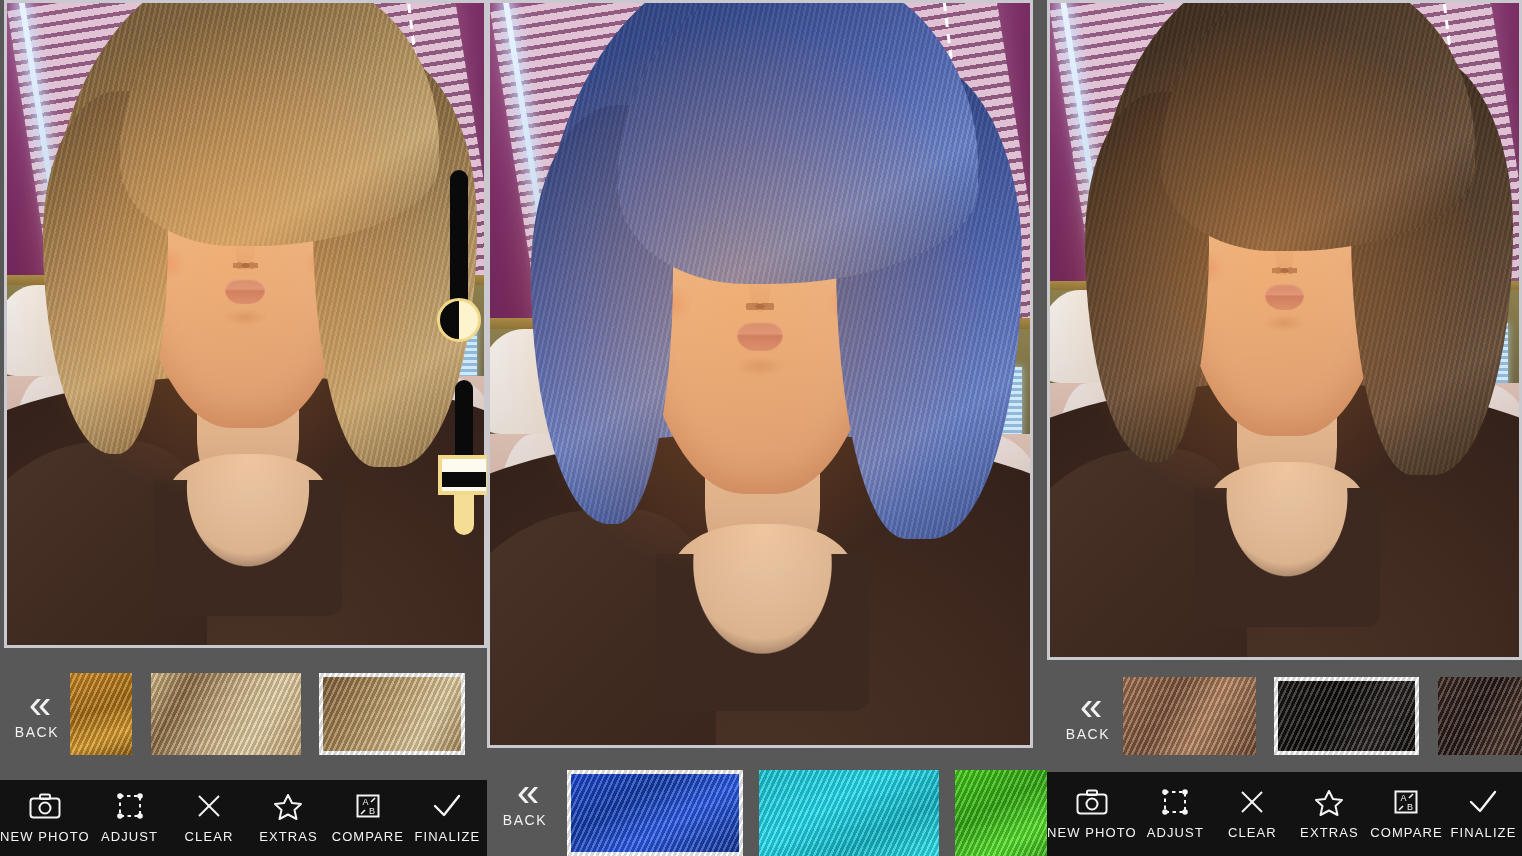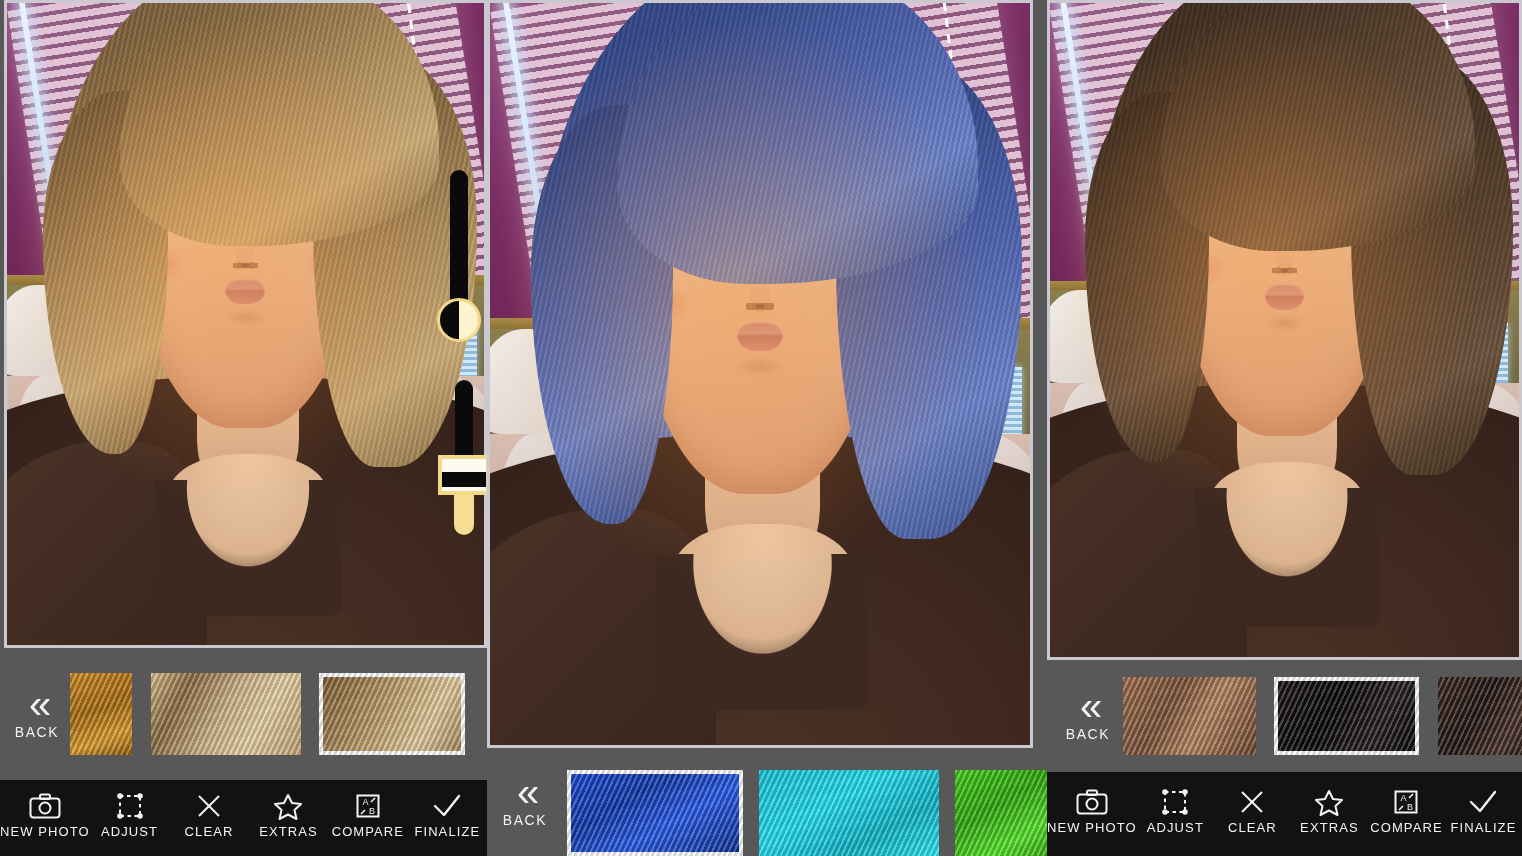--- a/index.html
+++ b/index.html
@@ -206,21 +206,21 @@
   .sw { position:relative; flex:0 0 auto; overflow:hidden; background:#777; }
   .sw .tex { position:absolute; inset:0;
     background-image:repeating-linear-gradient(115deg,
       rgba(255,255,255,0.22) 0 2px, rgba(0,0,0,0.16) 2px 5px); }
   .sw.sel { outline:4px solid #ffffff; outline-offset:-4px; }
 
   
   .toolbar { position:absolute; background:#121212; display:flex; align-items:flex-start; }
   .tool { flex:1 1 0; display:flex; flex-direction:column; align-items:center; color:#f4f4f4; }
   .tool .ic { height:36px; display:flex; align-items:center; justify-content:center; }
-  .tool .lb { font-size:13px; letter-spacing:1.1px; white-space:nowrap; }
+  .tool .lb { font-size:13px; letter-spacing:1.1px; margin-top:5px; white-space:nowrap; }
   svg { display:block; }
 </style>
 </head>
 <body>
 
 <div id="stage">
 
   <div class="panel" style="left:0; top:0; width:487px; height:856px;">
 
     <div class="photo" style="left:4px; top:0; width:483px; height:648px;">

